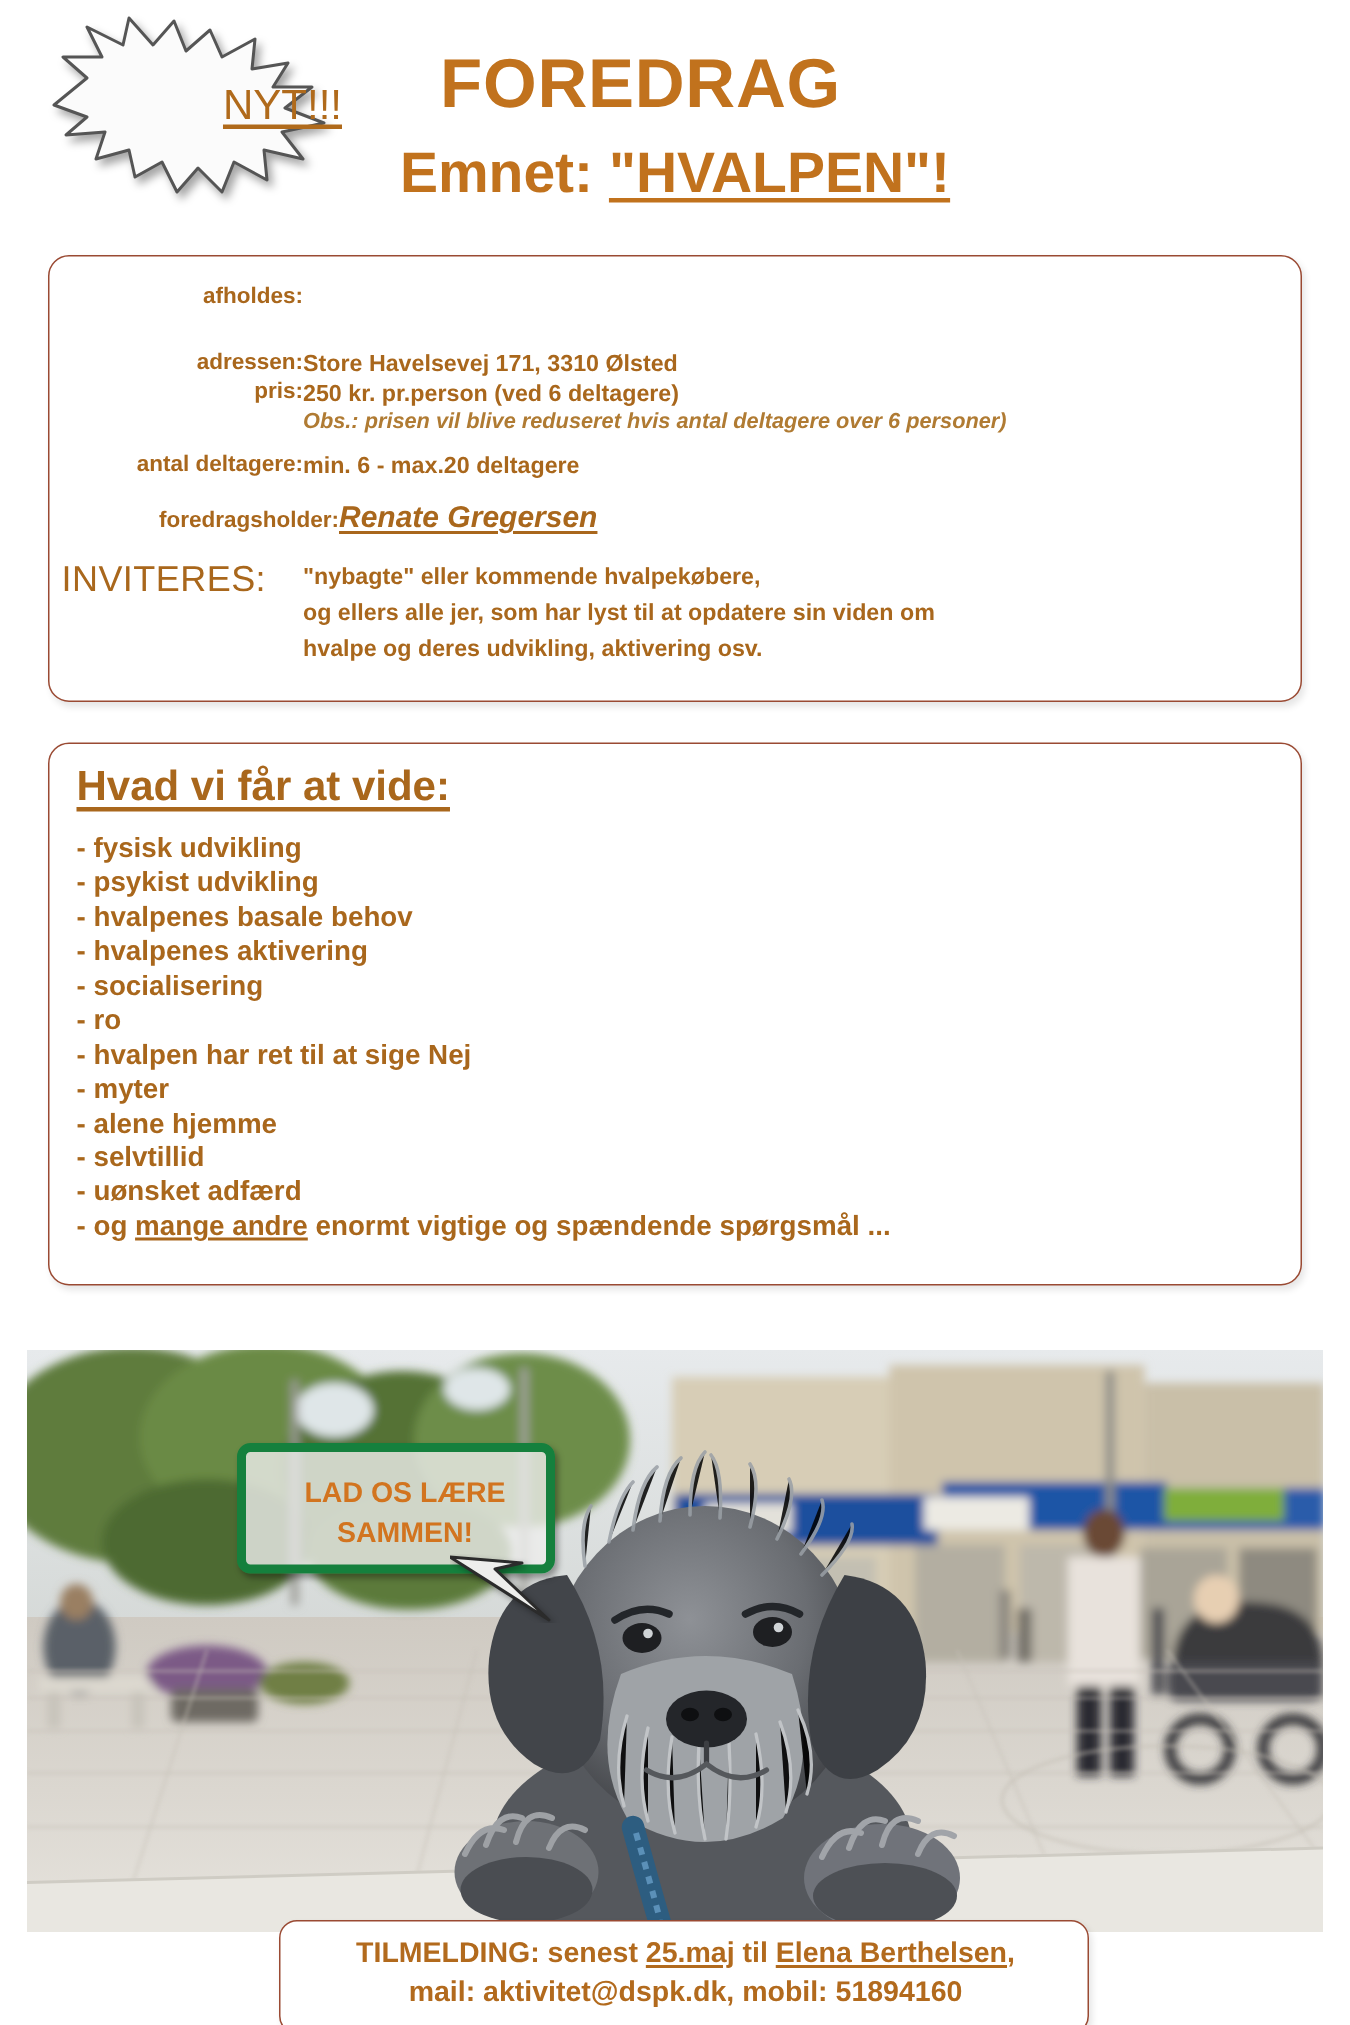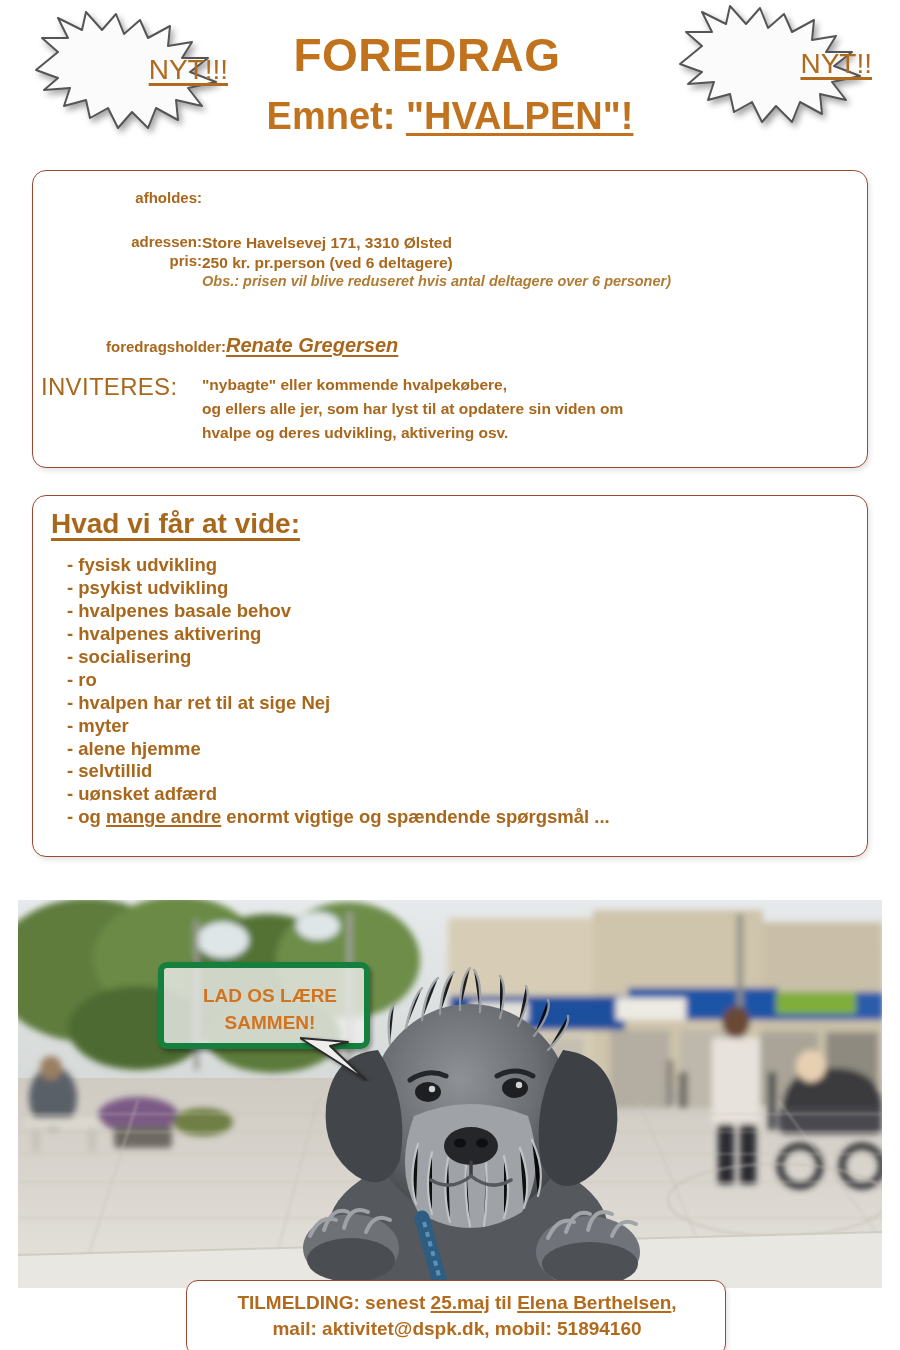--- a/index.html
+++ b/index.html
@@ -202,21 +202,20 @@
     list-style: none;
     margin: 0;
     padding: 0;
   }
   #learn-list li {
     font-size: 18.5px;
     font-weight: bold;
     color: #a9671c;
     line-height: 1.24;
     white-space: nowrap;
-    margin-left: 16px;
   }
   #learn-list li .u {
     text-decoration: underline;
     text-decoration-thickness: 2px;
     text-underline-offset: 2px;
   }
   #learn-list li .thin {
     font-weight: bold;
   }
 
@@ -292,46 +291,44 @@
     </svg>
     <div class="burst-label">NYT!!!</div>
   </div>
 
   <div class="title-main">FOREDRAG</div>
 
   <div class="title-sub">
     <span>Emnet: </span><span class="u">"HVALPEN"!</span>
   </div>
 
-  <div class="burst" id="burst-right">
-    <svg viewBox="0 0 200 125">
-      <polygon points="8,62 30,44 14,30 40,30 30,10 54,22 58,4 74,22 88,6 96,26 112,12 120,30 142,18 140,38 164,34 154,50 180,50 162,64 188,74 160,80 174,98 148,92 150,112 128,100 120,120 104,104 90,120 80,100 62,110 58,92 36,98 42,80 16,82 30,70" fill="#fbfbfb" stroke="#555555" stroke-width="2" stroke-linejoin="round" style="filter: drop-shadow(3px 4px 3px rgba(0,0,0,0.35));"></polygon>
-    </svg>
-    <div class="burst-label">NYT!!</div>
-  </div>
 </div>
 
 <div class="panel" id="panel-details">
 
   <div class="detail-row" id="row-afholdes">
     <div class="detail-label">afholdes:</div>
   </div>
 
   <div class="detail-row" id="row-adressen">
     <div style="width:155px;flex:0 0 155px;">
       <div class="detail-label">adressen:</div>
       <div class="detail-label">pris:</div>
     </div>
     <div>
       <div class="detail-value">Store Havelsevej 171, 3310 Ølsted</div>
       <div class="detail-value">250 kr. pr.person (ved 6 deltagere)</div>
       <div class="val-note">Obs.: prisen vil blive reduseret hvis  antal deltagere over 6 personer)</div>
     </div>
   </div>
 
+  <div class="detail-row" id="row-antal">
+    <div class="detail-label">antal deltagere:</div>
+    <div class="detail-value">min. 6 - max.20 deltagere</div>
+  </div>
 
   <div class="detail-row" id="row-holder">
     <div class="detail-label" style="padding-top:4px;margin-left:24px;">foredragsholder:</div>
     <div class="val-speaker">Renate Gregersen</div>
   </div>
 
   <div id="inviteres-block">
     <div class="inviteres-label">INVITERES:</div>
     <div class="inviteres-lines">
       <div>"nybagte" eller kommende hvalpekøbere,</div>

